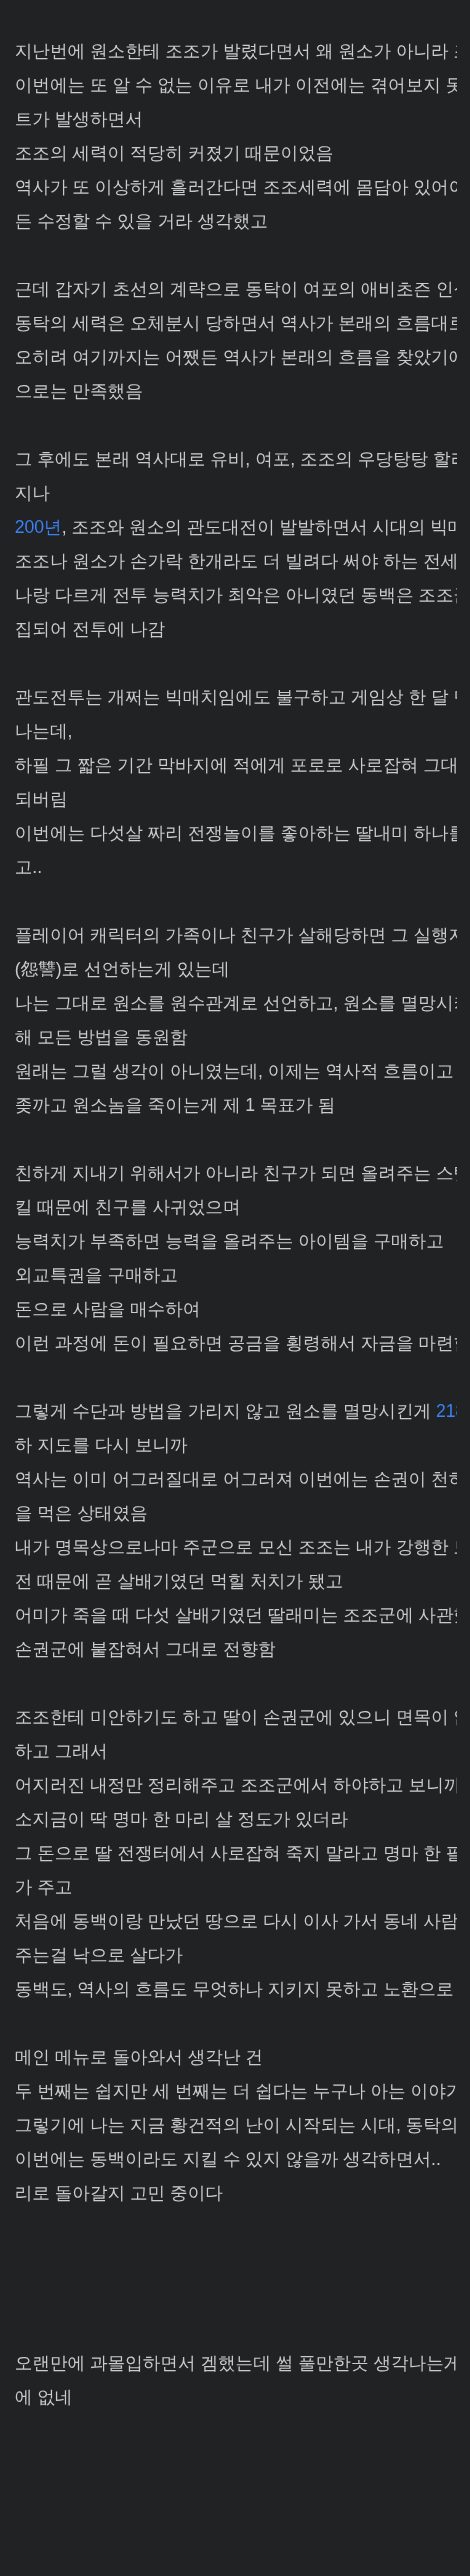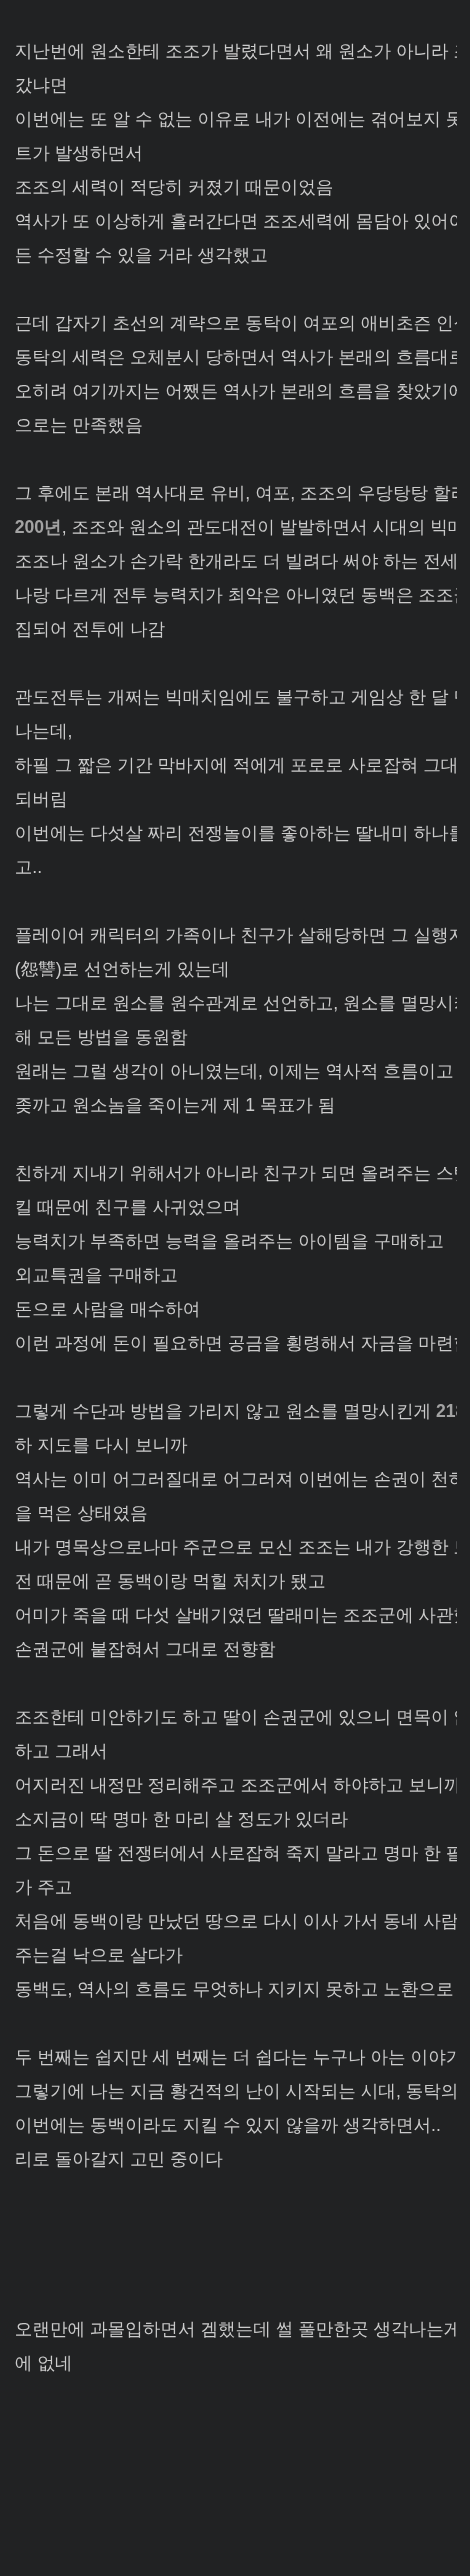--- a/index.html
+++ b/index.html
@@ -18,43 +18,43 @@
     color: #cbcbcb;
   }
   .line {
     margin: 0;
     white-space: nowrap;
     overflow: hidden;
     font-weight: normal;
   }
   .group { margin-top: 34px; }
   .group:first-child { margin-top: 0; }
-  .b { font-weight: bold; color: #a3a3a3; }
+  .b { font-weight: normal; color: #3b82f6; }
 </style>
 </head>
 <body>
 
 <main class="post">
     <section class="group">
       <p class="line">지난번에 원소한테 조조가 발렸다면서 왜 원소가 아니라 조조한테</p>
-      <p class="line">갔냐면</p>
       <p class="line">이번에는 또 알 수 없는 이유로 내가 이전에는 겪어보지 못한 이벤</p>
       <p class="line">트가 발생하면서</p>
       <p class="line">조조의 세력이 적당히 커졌기 때문이었음</p>
       <p class="line">역사가 또 이상하게 흘러간다면 조조세력에 몸담아 있어야 어떻게</p>
       <p class="line">든 수정할 수 있을 거라 생각했고</p>
     </section>
     <section class="group">
       <p class="line">근데 갑자기 초선의 계략으로 동탁이 여포의 애비초즌 인성질에</p>
       <p class="line">동탁의 세력은 오체분시 당하면서 역사가 본래의 흐름대로 흘러감</p>
       <p class="line">오히려 여기까지는 어쨌든 역사가 본래의 흐름을 찾았기에 개인적</p>
       <p class="line">으로는 만족했음</p>
     </section>
     <section class="group">
       <p class="line">그 후에도 본래 역사대로 유비, 여포, 조조의 우당탕탕 할리갈리를</p>
+      <p class="line">지나</p>
       <p class="line"><span class="b">200년</span><span>, 조조와 원소의 관도대전이 발발하면서 시대의 빅매치가</span></p>
       <p class="line">조조나 원소가 손가락 한개라도 더 빌려다 써야 하는 전세에</p>
       <p class="line">나랑 다르게 전투 능력치가 최악은 아니였던 동백은 조조군에 징</p>
       <p class="line">집되어 전투에 나감</p>
     </section>
     <section class="group">
       <p class="line">관도전투는 개쩌는 빅매치임에도 불구하고 게임상 한 달 만에 끝</p>
       <p class="line">나는데,</p>
       <p class="line">하필 그 짧은 기간 막바지에 적에게 포로로 사로잡혀 그대로 처형</p>
       <p class="line">되버림</p>
@@ -76,36 +76,37 @@
       <p class="line">외교특권을 구매하고</p>
       <p class="line">돈으로 사람을 매수하여</p>
       <p class="line">이런 과정에 돈이 필요하면 공금을 횡령해서 자금을 마련함</p>
     </section>
     <section class="group">
       <p class="line"><span>그렇게 수단과 방법을 가리지 않고 원소를 멸망시킨게 </span><span class="b">218년</span></p>
       <p class="line">하 지도를 다시 보니까</p>
       <p class="line">역사는 이미 어그러질대로 어그러져 이번에는 손권이 천하의 절반</p>
       <p class="line">을 먹은 상태였음</p>
       <p class="line">내가 명목상으로나마 주군으로 모신 조조는 내가 강행한 토벌</p>
-      <p class="line">전 때문에 곧 동백이랑 먹힐 처치가 됐고</p>
+      <p class="line">전 때문에 곧 살배기였던 먹힐 처치가 됐고</p>
       <p class="line">어미가 죽을 때 다섯 살배기였던 딸래미는 조조군에 사관했다가</p>
       <p class="line">손권군에 붙잡혀서 그대로 전향함</p>
     </section>
     <section class="group">
       <p class="line">조조한테 미안하기도 하고 딸이 손권군에 있으니 면목이 없기도</p>
       <p class="line">하고 그래서</p>
       <p class="line">어지러진 내정만 정리해주고 조조군에서 하야하고 보니까</p>
       <p class="line">소지금이 딱 명마 한 마리 살 정도가 있더라</p>
       <p class="line">그 돈으로 딸 전쟁터에서 사로잡혀 죽지 말라고 명마 한 필 구해다</p>
       <p class="line">가 주고</p>
       <p class="line">처음에 동백이랑 만났던 땅으로 다시 이사 가서 동네 사람들 도와</p>
       <p class="line">주는걸 낙으로 살다가</p>
       <p class="line">동백도, 역사의 흐름도 무엇하나 지키지 못하고 노환으로 죽음</p>
     </section>
     <section class="group">
+      <p class="line">메인 메뉴로 돌아와서 생각난 건</p>
       <p class="line">두 번째는 쉽지만 세 번째는 더 쉽다는 누구나 아는 이야기</p>
       <p class="line">그렇기에 나는 지금 황건적의 난이 시작되는 시대, 동탁의 말단 관</p>
       <p class="line">이번에는 동백이라도 지킬 수 있지 않을까 생각하면서..</p>
       <p class="line">리로 돌아갈지 고민 중이다</p>
     </section>
     <section class="group" style="margin-top: 136px;">
       <p class="line">오랜만에 과몰입하면서 겜했는데 썰 풀만한곳 생각나는게 여기밖</p>
       <p class="line">에 없네</p>
     </section>
   </main>

